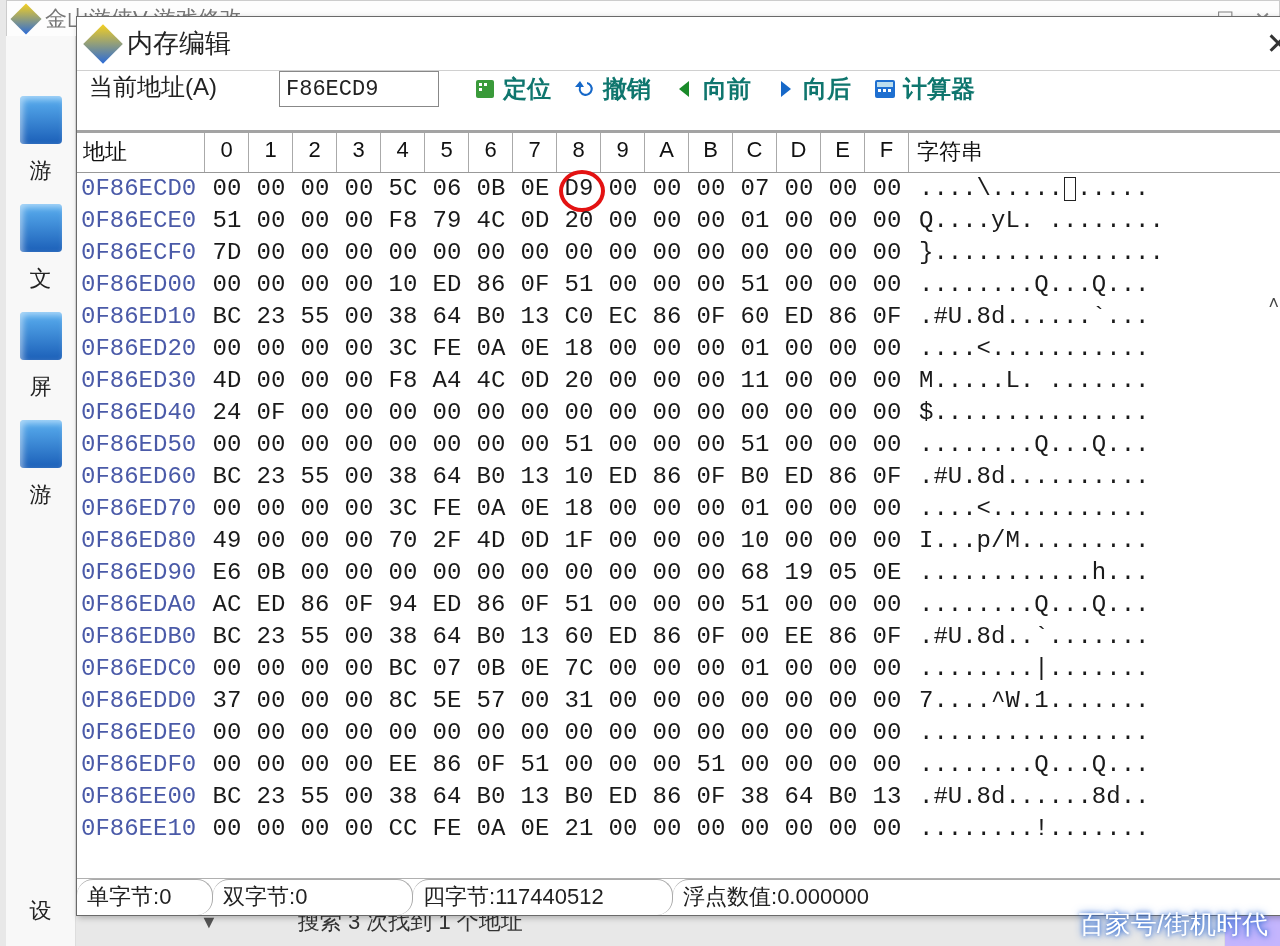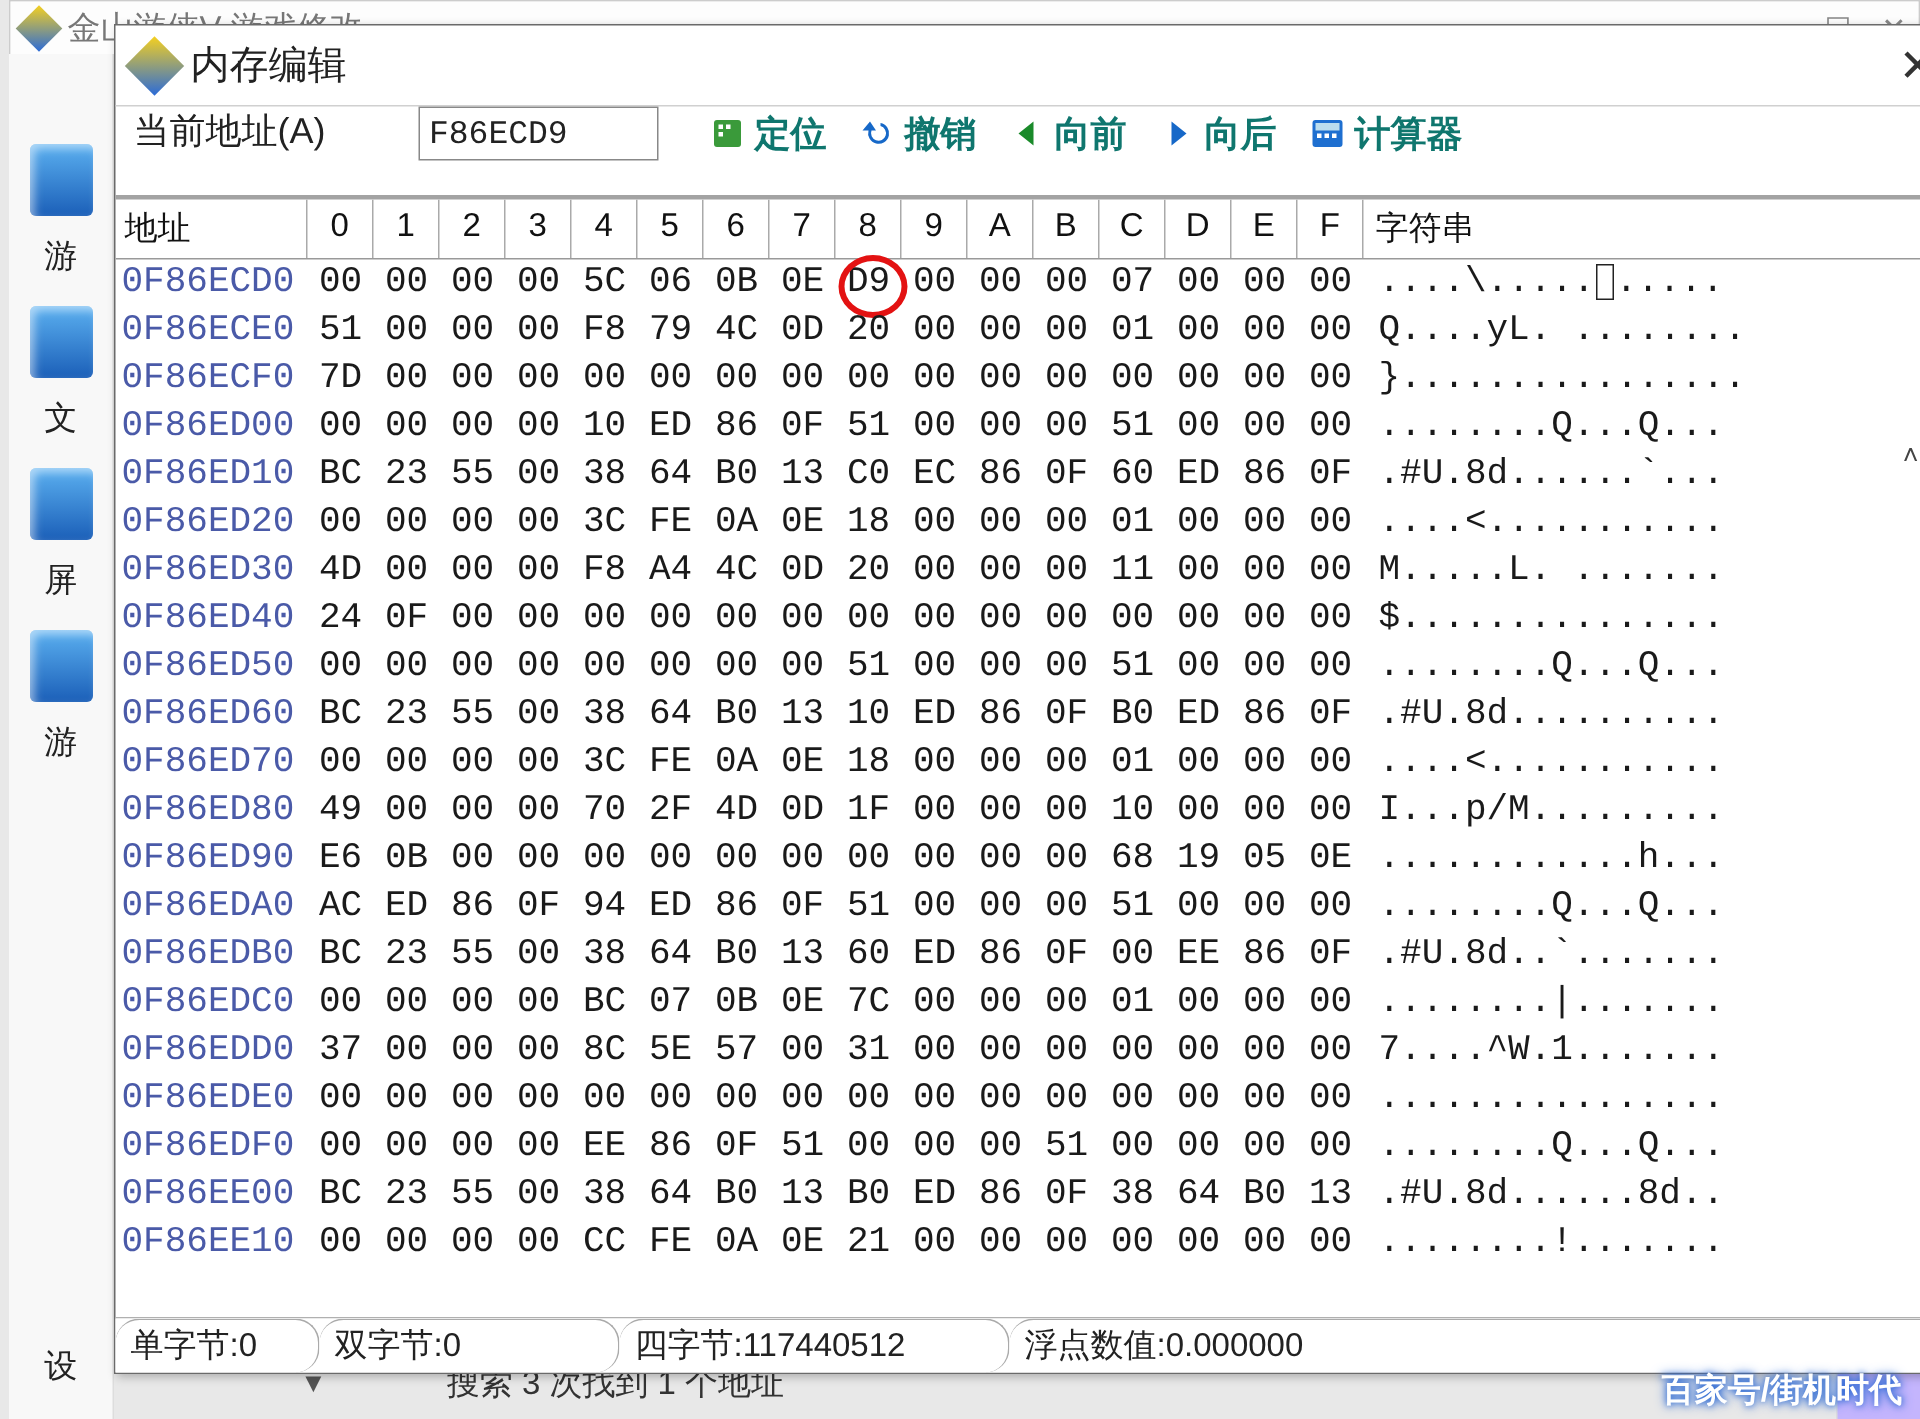--- a/index.html
+++ b/index.html
@@ -106,22 +106,22 @@
   height:36px; display:flex; font-size:22px; color:#222;
   background:#fff;
 }
 .statusbar .cell { border-right:1px solid #aaa; padding:2px 10px; border-top:1px solid #aaa;border-radius:16px;}
 .statusbar .cell:last-child { border-right:none; }
 .sb1 { width:136px;}
 .sb2 { width:200px;}
 .sb3 { width:260px;}
 .sb4 { flex:1;}
 
-.watermark { position:absolute; right:12px; bottom:4px; font-size:22px; color:#fff;
-  text-shadow:0 0 4px #2f6bd4, 0 0 8px #2f6bd4; font-weight:700;}
+.watermark { position:absolute; right:12px; bottom:4px; font-size:26px; color:#fff;
+  text-shadow:0 0 4px #2f6bd4, 0 0 8px #2f6bd4; font-weight:400;}
 </style>
 </head>
 <body>
 
 <div class="parent-window">
   <div class="parent-title">
     <span class="icon"></span>
     <span>金山游侠V   游戏修改</span>
     <div class="parent-controls">
       <span>—</span>

